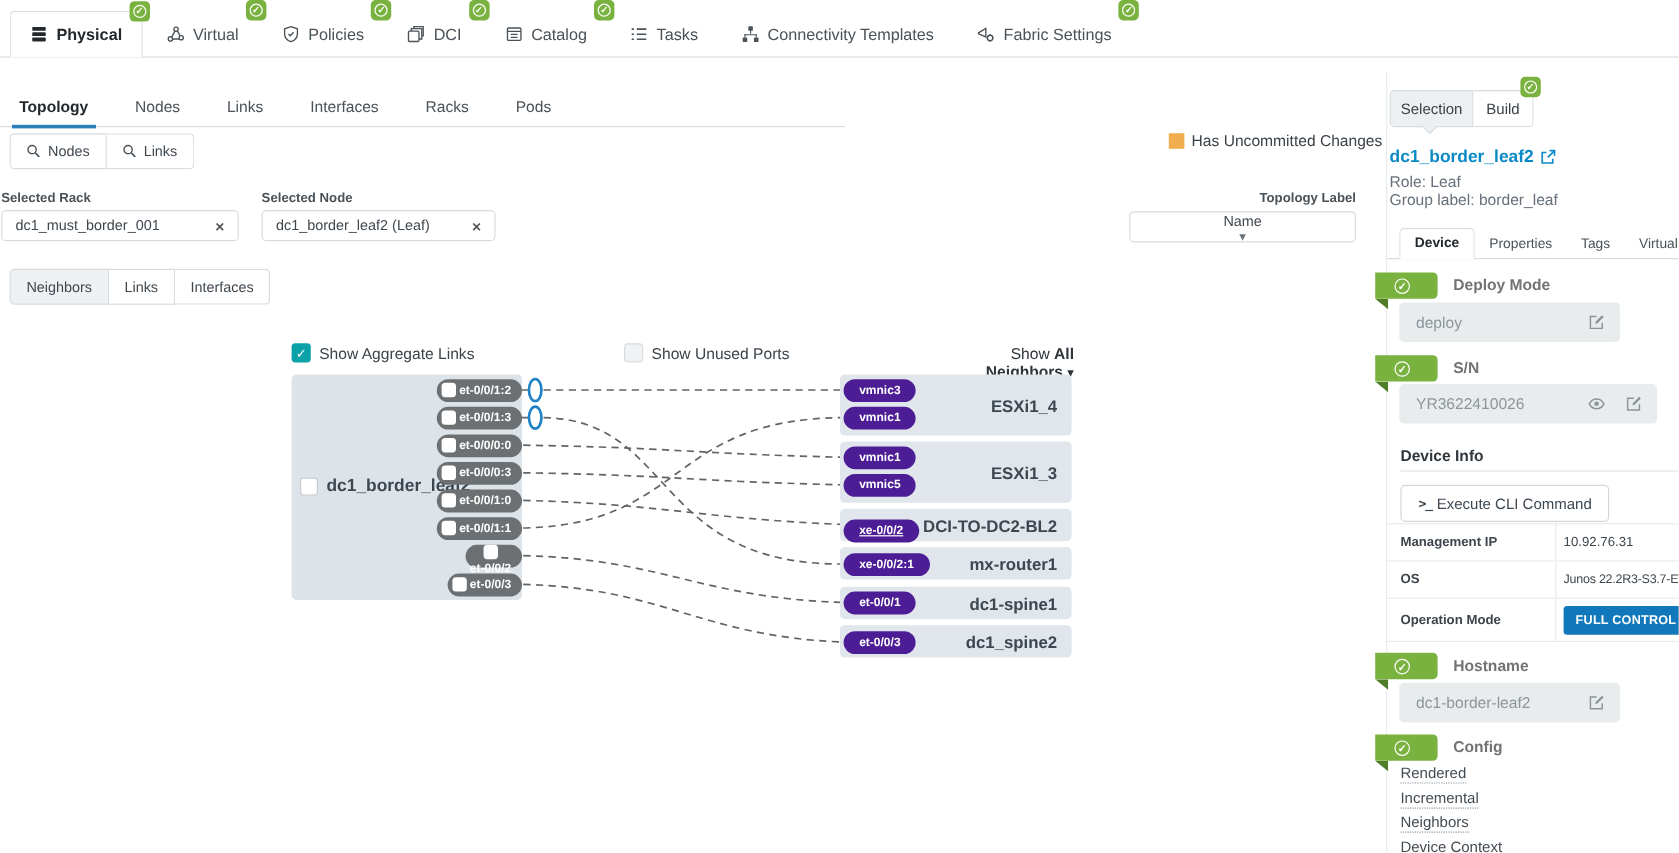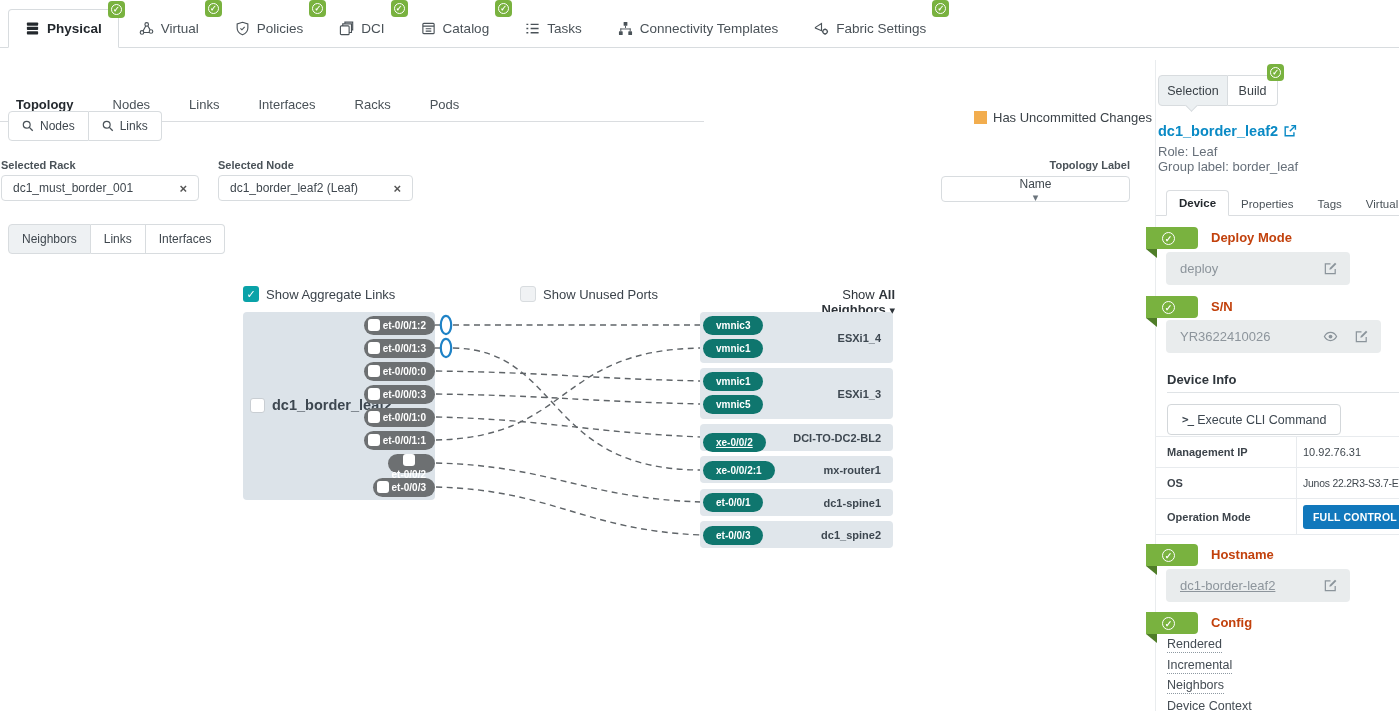--- a/index.html
+++ b/index.html
@@ -10,21 +10,21 @@
   
   .topbar { position:absolute; top:9px; left:0; right:0; height:39px; display:flex; align-items:stretch; padding-left:8px; border-bottom:1px solid #d8dcdf; }
   .ttab { position:relative; display:flex; align-items:center; gap:7px; padding:0 16px; font-size:13.5px; color:#4a5258; margin-right:4px; white-space:nowrap; cursor:pointer; }
   .ttab.active { border:1px solid #d8dcdf; border-bottom:1px solid #fff; border-radius:4px 4px 0 0; background:#fff; font-weight:bold; color:#23282d; margin-bottom:-1px; }
   .gbadge { position:absolute; top:-9px; right:-7px; width:17px; height:17px; background:#79b23f; border-radius:4px; display:flex; align-items:center; justify-content:center; }
   .gbadge .cc, .ribbon .cc { width:11px; height:11px; border:1.2px solid #fff; border-radius:50%; color:#fff; font-size:8px; line-height:10px; text-align:center; font-weight:bold; }
   .ticon { width:15px; height:15px; flex:0 0 auto; color:#4a5258; }
   .ttab.active .ticon { color:#23282d; }
 
   
-  .subtabs { position:absolute; top:79px; left:0; width:704px; border-bottom:1px solid #dadde0; display:flex; padding-left:10px; font-size:13px;margin-top:16px; }
+  .subtabs { position:absolute; top:79px; left:0; width:704px; border-bottom:1px solid #dadde0; display:flex; padding-left:10px; font-size:13px; }
   .stab { margin-right:27px; padding:2px 6px 8px 6px; color:#4a5258; border-bottom:3px solid transparent; margin-bottom:-2px; cursor:pointer; }
   .stab.active { font-weight:bold; color:#24292e; border-bottom-color:#2d7fb8; }
 
   
   .btngroup { position:absolute; display:flex; }
   .btn { border:1px solid #d8dcdf; background:#fff; font-size:12px; color:#3f474e; padding:7px 13px; display:flex; gap:6px; align-items:center; cursor:pointer; }
   .btn + .btn { border-left:none; }
   .btn:first-child { border-radius:4px 0 0 4px; }
   .btn:last-child { border-radius:0 4px 4px 0; }
   .btn.active { background:#eef1f3; }
@@ -47,39 +47,39 @@
   .shownb b { font-weight:bold; }
 
   
   .topo { position:absolute; left:243px; top:310px; width:650px; height:250px; }
   .nodebox { position:absolute; left:0; top:2px; width:192px; height:188px; background:#dce3e9; border-radius:4px; }
   .nodebox .inner { position:absolute; left:7px; top:85px; display:flex; align-items:center; gap:7px; }
   .nodecb { width:15px; height:15px; background:#fff; border:1px solid #c9ced3; border-radius:3px; cursor:pointer; }
   .nodelabel { font-size:14.5px; font-weight:bold; color:#3d4750; }
   .portL { position:absolute; right:458px; height:19px; border-radius:9.5px; background:#6d7072; color:#fff; font-size:10px; font-weight:bold; display:flex; align-items:center; gap:3px; padding:0 9px 0 4px; white-space:nowrap; cursor:pointer; }
   .portcb { width:12px; height:12px; background:#fff; border-radius:3px; flex:0 0 auto; }
-  .nbox { position:absolute; left:457px; width:193px; background:#e0e6eb; border-radius:4px; display:flex; align-items:center; justify-content:flex-end; padding-right:12px; font-weight:bold; font-size:11px; color:#3d4750; cursor:pointer; }
-  .portR { position:absolute; left:460px; height:19px; border-radius:9.5px; background:#0f766e; color:#fff; font-size:10px; font-weight:bold; display:flex; align-items:center; padding:0 13px; white-space:nowrap; cursor:pointer; }
+  .nbox { position:absolute; left:457px; width:193px; background:#e0e6eb; border-radius:4px; display:flex; align-items:center; justify-content:flex-end; padding-right:12px; font-weight:bold; font-size:14px; color:#3d4750; cursor:pointer; }
+  .portR { position:absolute; left:460px; height:19px; border-radius:9.5px; background:#4c1d95; color:#fff; font-size:10px; font-weight:bold; display:flex; align-items:center; padding:0 13px; white-space:nowrap; cursor:pointer; }
   .lines { position:absolute; left:0; top:0; pointer-events:none; }
 
   
   .panel { position:absolute; left:1155px; top:60px; width:244px; height:651px; border-left:1px solid #e9ecee; }
   .ptab { position:absolute; top:15px; height:31px; border:1px solid #d8dcdf; display:flex; align-items:center; justify-content:center; font-size:12.5px; color:#3b4248; background:#fff; cursor:pointer; }
   .ptab.sel { background:#ecf0f2; border-radius:4px 0 0 4px; }
   .ptab.bld { border-left:none; border-radius:0 4px 4px 0; }
   .notch { position:absolute; left:31px; top:41px; width:9px; height:9px; background:#ecf0f2; border-right:1px solid #d8dcdf; border-bottom:1px solid #d8dcdf; transform:rotate(45deg); }
   .ptitle { position:absolute; left:2px; top:63px; display:flex; align-items:center; gap:5px; font-size:14.5px; font-weight:bold; color:#0a8ac5; cursor:pointer; }
   .pmeta { position:absolute; left:2px; font-size:13px; color:#67707a; }
   .dtabs { position:absolute; left:0; top:130px; width:244px; border-bottom:1px solid #dadde0; display:flex; align-items:flex-end; padding-left:10px; font-size:11.5px; }
   .dtab { padding:6px 12px; color:#4a5258; margin-bottom:-1px; cursor:pointer; }
   .dtab.active { border:1px solid #dadde0; border-bottom:1px solid #fff; border-radius:4px 4px 0 0; background:#fff; color:#23282d; font-weight:bold; }
   .ribbon { position:absolute; left:-10px; width:52px; height:22px; background:#79b23f; border-radius:0 4px 4px 0; display:flex; align-items:center; padding-left:16px; }
   .ribbon .cc { width:13px; height:13px; line-height:12px; font-size:9px; }
   .fold { position:absolute; left:-10px; width:11px; height:9px; background:#4f7d28; clip-path:polygon(0 0,100% 0,100% 100%); }
-  .sechead { position:absolute; left:55px; font-size:13px; font-weight:bold; color:#c2410c; }
+  .sechead { position:absolute; left:55px; font-size:13px; font-weight:bold; color:#737373; }
   .graybox { position:absolute; left:10px; height:33px; background:#e9eced; border-radius:4px; display:flex; align-items:center; justify-content:space-between; padding:0 12px 0 14px; font-size:13px; color:#8d959c; }
   .gicons { display:flex; align-items:center; gap:16px; }
   .di-head { position:absolute; left:11px; top:312px; font-size:13px; font-weight:bold; color:#2f363c; }
   .di-hr { position:absolute; left:11px; right:0; top:332px; border-top:1px solid #dfe3e6; }
   .clibtn { position:absolute; left:11px; top:344px; height:31px; border:1px solid #d3d7da; border-radius:4px; background:#fff; display:flex; align-items:center; gap:4px; padding:0 14px; font-size:12.5px; color:#3d4750; cursor:pointer; }
   .term { font-family:"DejaVu Sans Mono",monospace; font-weight:bold; font-size:11px; letter-spacing:-1px; }
   .irow { position:absolute; left:0; width:244px; border-top:1px solid #e8ebee; }
   .irow::before { content:''; position:absolute; left:140px; top:0; bottom:0; border-left:1px solid #e8ebee; }
   .ikey { position:absolute; left:11px; top:0; bottom:0; display:flex; align-items:center; font-size:11px; font-weight:bold; color:#3d444b; }
   .ival { position:absolute; left:147px; top:0; bottom:0; display:flex; align-items:center; font-size:11px; color:#3f474e; white-space:nowrap; }
@@ -461,21 +461,21 @@
       <span class="ival">
           <span class="fullctl">FULL CONTROL</span>
         </span>
     </div>
 
     <div class="ribbon" style="top:484px;">
         <span class="cc">✓</span>
       </div>
     <div class="fold" style="top:506px;"></div>
     <div class="sechead" style="top:487px;">Hostname</div>
-    <div class="graybox" style="top:509px; width:184px;text-decoration:underline;">
+    <div class="graybox" style="top:509px; width:184px;">
       <span>dc1-border-leaf2</span>
       <span>
           <svg viewBox="0 0 16 16" width="15" height="15" fill="none" stroke="#8b949b" stroke-width="1.3">
             <path d="M13 8.5V13.5H2.5V3H8"></path>
             <path d="M6.8 9.3l1.9-.4 5.6-5.6-1.5-1.5-5.6 5.6-.4 1.9z" fill="#8b949b" stroke="none"></path>
           </svg>
         </span>
     </div>
 
     <div class="ribbon" style="top:552px;">

